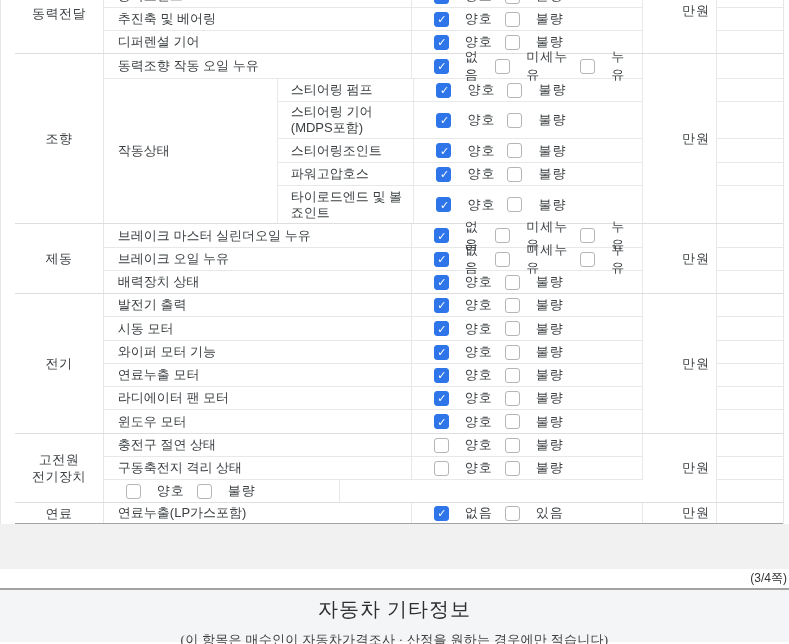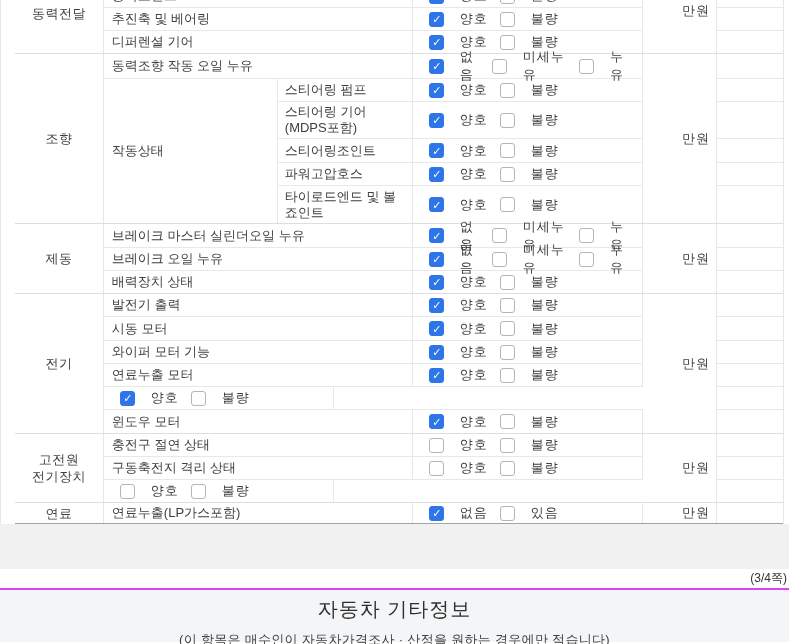--- a/index.html
+++ b/index.html
@@ -21,21 +21,21 @@
   .cat{
     width:94px;box-sizing:border-box;border-right:1px solid #e6e6e6;
     display:flex;flex-direction:column;align-items:center;justify-content:center;
     text-align:center;line-height:17px;letter-spacing:0.5px;
   }
   .sec.cut .cat{justify-content:flex-start;padding-top:20px;}
   .mid{width:539px;display:flex;flex-direction:column;}
   .row{display:flex;border-bottom:1px solid #e8e8e8;box-sizing:border-box;}
   .row.last{border-bottom:none;}
   .h20{height:20px}.h22{height:22px}.h23{height:23px}.h24{height:24px}.h25{height:25px}.h37{height:37px}
-  .cell{box-sizing:border-box;}
+  .cell{box-sizing:border-box;margin-left:6px;}
   .item{
     width:309px;border-right:1px solid #e8e8e8;display:flex;align-items:center;
     padding-left:8px;white-space:nowrap;overflow:visible;
   }
   .grow{display:flex;}
   .glabel{width:174px;border-right:1px solid #e8e8e8;display:flex;align-items:center;padding-left:8px;box-sizing:border-box;font-family:Liberation Serif, serif;}
   .grows{width:365px;display:flex;flex-direction:column;}
   .sub{
     width:135px;border-right:1px solid #e8e8e8;display:flex;align-items:center;
     padding-left:7px;padding-right:6px;line-height:16px;
@@ -64,22 +64,22 @@
   .lastcol{width:70px;display:flex;flex-direction:column;}
   .lcell{box-sizing:border-box;border-bottom:1px solid #e8e8e8;}
   .lcell.last{border-bottom:none;}
   
   .band{height:45px;background:#f1f1f2;}
   .pagestrip{
     height:19px;background:#ffffff;display:flex;align-items:center;
     justify-content:flex-end;padding-right:2px;font-size:12px;color:#333;box-sizing:border-box;
   }
   .bottom{
-    border-top:2px solid #d946ef;background:#f4f5f6;height:54px;
-    text-align:center;box-sizing:border-box;
+    border-top:2px solid #a3a3a3;background:#f4f5f6;height:54px;
+    text-align:center;box-sizing:border-box;font-family:Liberation Serif, serif;
   }
   .btitle{font-size:20px;color:#2e2e2e;font-weight:500;padding-top:6px;letter-spacing:1px;}
   .bsub{font-size:13px;color:#3e3e3e;margin-top:8px;letter-spacing:0.3px;}
 </style>
 </head>
 <body>
 
 <div class="viewport">
 <div class="tbl">
 
@@ -344,20 +344,21 @@
                 <span class="cb checked"></span>
                 <span class="optlabel">양호</span>
               </span>
           <span class="opt">
                 <span class="cb"></span>
                 <span class="optlabel">불량</span>
               </span>
         </div>
       </div>
       <div class="row h23">
+        <div class="cell item">라디에이터 팬 모터</div>
         <div class="cell checks">
           <span class="opt">
                 <span class="cb checked"></span>
                 <span class="optlabel">양호</span>
               </span>
           <span class="opt">
                 <span class="cb"></span>
                 <span class="optlabel">불량</span>
               </span>
         </div>

